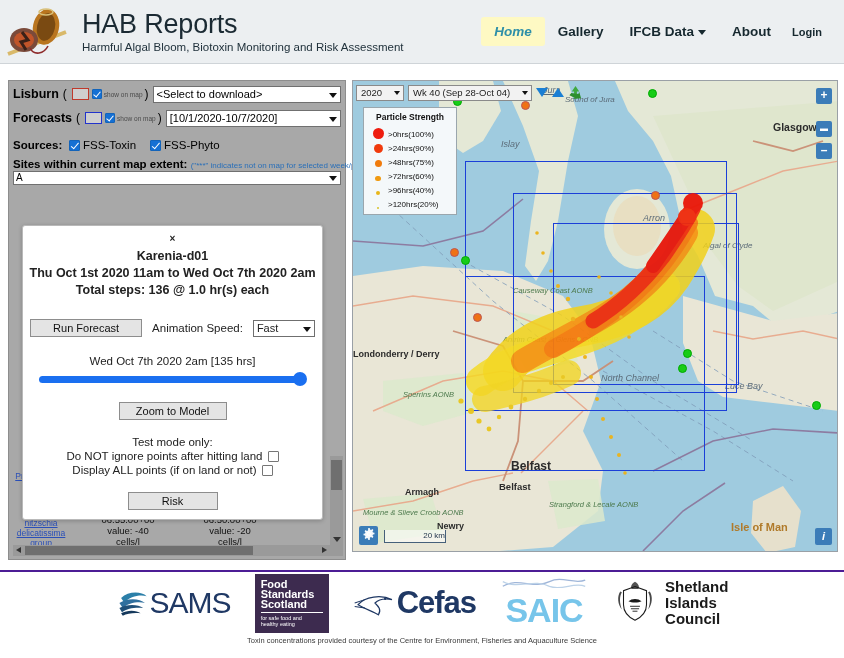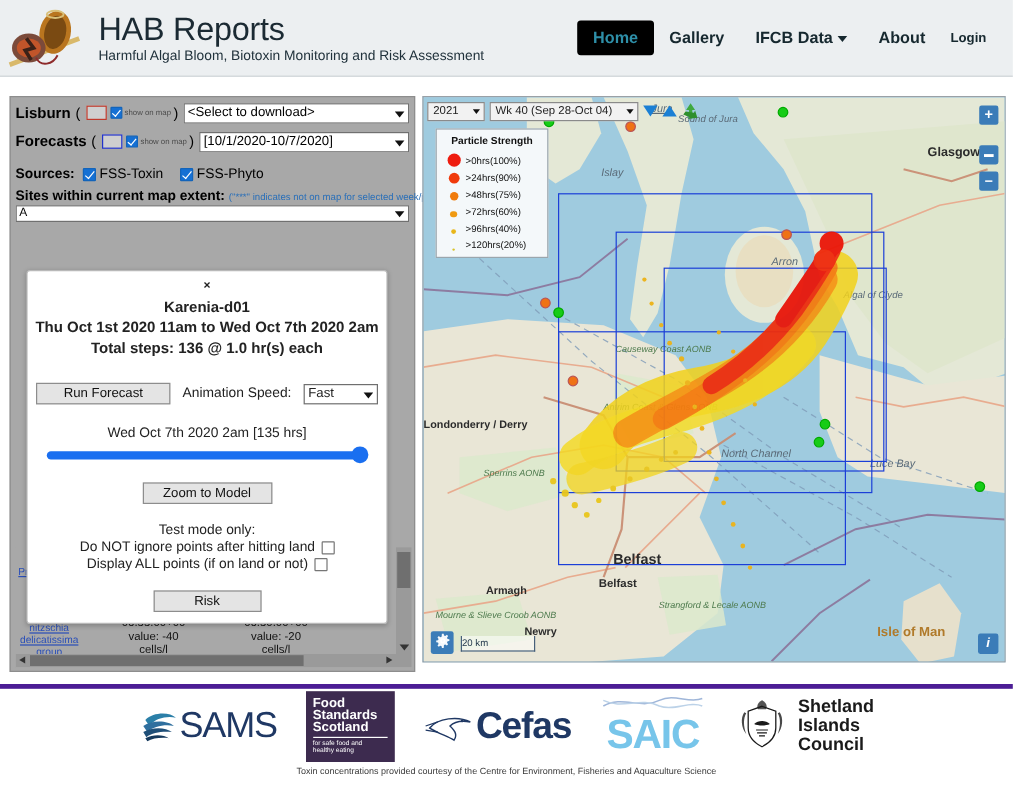--- a/index.html
+++ b/index.html
@@ -22,21 +22,21 @@
   #app-title {
     font-size:27px; font-weight:400; color:#1b2a33; letter-spacing:-.2px;
     line-height:30px;
   }
   #app-subtitle { font-size:11.5px; color:#21323c; line-height:14px; margin-top:1px; }
   #mainnav { margin-left:auto; display:flex; align-items:center; gap:0px; padding-right:14px; }
   .navlink {
     font-size:13.5px; font-weight:bold; color:#16282f; padding:7px 13px;
     text-decoration:none; cursor:pointer; white-space:nowrap;
   }
-  .navlink.active { color:#2e8fa8; background:#000000; border-radius:3px; }
+  .navlink.active { color:#2e8fa8; background:#fef9c3; border-radius:3px;font-style:italic; }
   .navlink.small { font-size:11px; padding:4px 8px; }
   .caret-dn {
     display:inline-block; width:0; height:0; margin-left:4px;
     border-left:4px solid transparent; border-right:4px solid transparent;
     border-top:5px solid #16282f; vertical-align:middle;
   }
 
   
   #stage { position:absolute; left:0; top:65px; width:844px; height:505px; background:#fff; }
 
@@ -219,31 +219,31 @@
     font-style:italic; font-weight:bold; cursor:pointer; z-index:12;
   }
   #gearbtn {
     position:absolute; left:6px; bottom:6px; width:19px; height:19px; background:#3b7cb8;
     border-radius:2px; text-align:center; line-height:19px; color:#fff; font-size:12px;
     cursor:pointer; z-index:12;
   }
   #scalebar {
     position:absolute; left:31px; bottom:8px; width:62px; height:13px;
     border:1px solid #46607a; border-top:none; background:rgba(255,255,255,.55);
-    color:#24384d; font-size:8px; text-align:left; line-height:12px; z-index:12;
+    color:#24384d; font-size:8px; text-align:right; line-height:12px; z-index:12;
   }
   .mlabel { position:absolute; font-size:9px; color:#5b6b78; font-style:italic; z-index:6; white-space:nowrap; }
   .mlabel.town { color:#2b2b2b; font-style:normal; font-weight:bold; font-size:10.5px; }
   .mlabel.aonb { color:#4d7a4d; font-size:7.5px; font-style:italic; text-align:center; line-height:8px; }
   .fbox { position:absolute; border:1.6px solid #1b3fd8; z-index:7; }
 
   
   #footer {
     position:absolute; left:0; top:570px; width:844px; height:88px;
-    background:#fff; border-top:4px solid #4c1d95;
+    background:#fff; border-top:2px solid #4c1d95;
   }
   #logos { display:flex; align-items:center; justify-content:center; gap:24px; height:62px; }
   .flogo { display:flex; align-items:center; }
   .sams-txt { font-size:30px; color:#1f3864; letter-spacing:-1px; font-weight:400; }
   #fss {
     background:#3d2b4f; color:#fff; padding:5px 6px; width:74px; line-height:10px;
   }
   #fss .b { font-weight:bold; font-size:11px; }
   #fss .u { border-top:1px solid #fff; margin:3px 0 2px; }
   #fss .s { font-size:5.5px; line-height:6.5px; }
@@ -494,21 +494,21 @@
       </g>
 
       <g stroke="#8a6f96" stroke-width="1.6" fill="none" opacity=".85">
         <path d="M0,160 L70,165 L130,150 L170,118"></path>
         <path d="M300,390 L360,360 L420,348 L486,352"></path>
         <path d="M290,470 L330,430 L372,402"></path>
       </g>
     </svg>
 
     <div id="maptoolbar">
-      <span class="mtsel" style="width:48px;"><span>2021</span><i class="arw"></i></span>
+      <span class="mtsel" style="width:48px;"><span>2020</span><i class="arw"></i></span>
       <span class="mtsel" style="width:124px;"><span>Wk 40 (Sep 28-Oct 04)</span><i class="arw"></i></span>
       <span class="tri down"></span>
       <span class="tri up"></span>
       <span id="recycle">
         <svg width="15" height="15" viewBox="0 0 16 16">
           <path d="M8 1 L12 7 L9.5 7 L9.5 11 L6.5 11 L6.5 7 L4 7 Z" fill="#3fa93f"></path>
           <path d="M1.5 11 L7 13.5 L5.5 15 L14 14 L12 7.5 L11 9.5 L3.5 8.5 Z" fill="#2e8f2e"></path>
         </svg>
       </span>
     </div>

